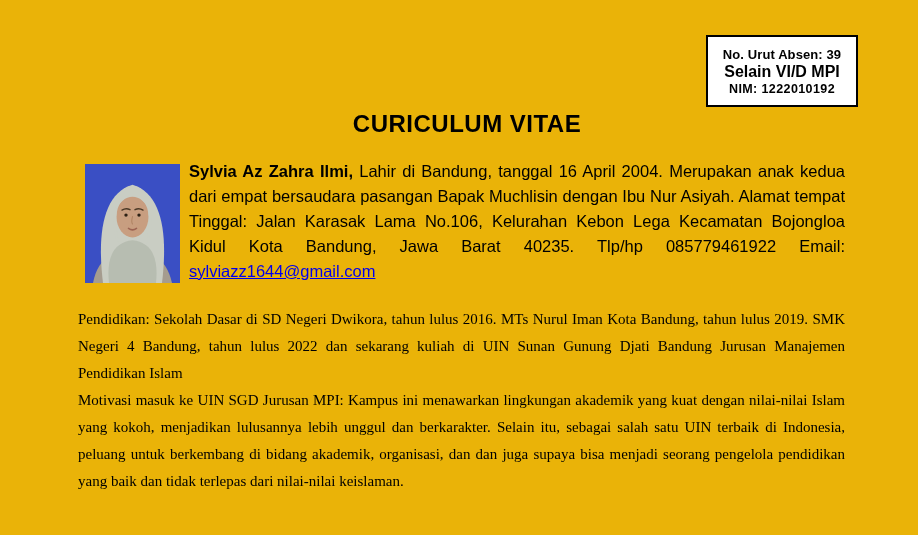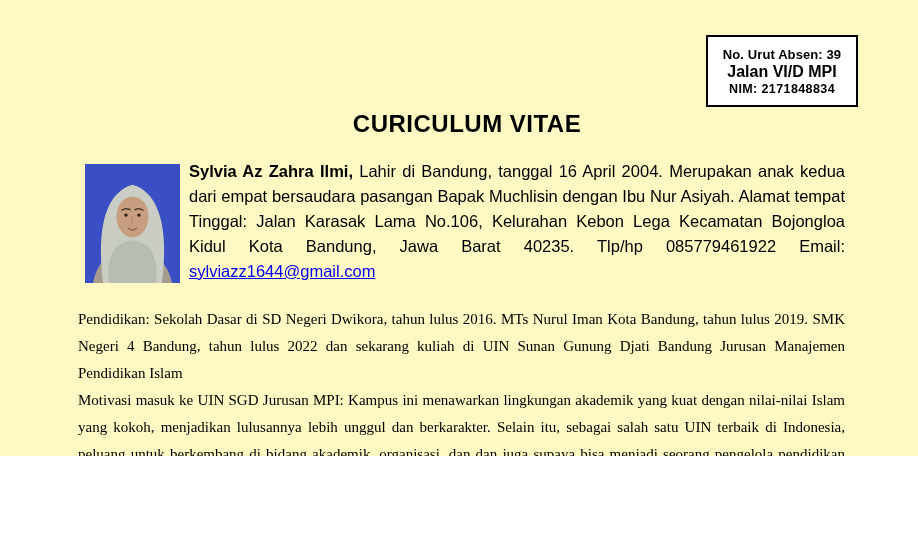--- a/index.html
+++ b/index.html
@@ -2,21 +2,21 @@
 <html><head>
 <meta charset="utf-8">
 <style>
   * { margin: 0; padding: 0; box-sizing: border-box; }
   html, body { width: 918px; height: 549px; }
   body {
     font-family: "Liberation Sans", sans-serif;
     background: #ffffff;
     color: #000000;
   }
-  .page { position: relative; width: 918px; height: 456px; background: #fef9c3; overflow: hidden; }
+  .page { position: relative; width: 918px; height: 535px; background: #eab308; overflow: hidden; }
 
   .info-box {
     position: absolute; left: 706px; top: 35px;
     width: 152px; height: 72px;
     border: 2px solid #000;
     display: flex; flex-direction: column;
     align-items: center; justify-content: center;
     gap: 1px; text-align: center; background: #fff;
   }
   .ib-line1 { font-size: 13px; font-weight: 700; letter-spacing: 0.1px; }
@@ -47,22 +47,22 @@
   }
   .details p { margin: 0; }
 </style>
 </head>
 <body>
 
 <div class="page">
 
   <div class="info-box">
     <div class="ib-line1">No. Urut Absen: 39</div>
-    <div class="ib-line2">Jalan VI/D MPI</div>
-    <div class="ib-line3">NIM: 2171848834</div>
+    <div class="ib-line2">Selain VI/D MPI</div>
+    <div class="ib-line3">NIM: 1222010192</div>
   </div>
 
   <h1 class="title">CURICULUM VITAE</h1>
 
   <div class="bio">
     <div class="photo">
       <svg viewBox="0 0 95 120" preserveAspectRatio="none" xmlns="http://www.w3.org/2000/svg">
         <rect width="95" height="120" fill="#3a4fc4"></rect>
         <path d="M8,120 Q14,88 47,84 Q80,88 87,120 Z" fill="#a59c8f"></path>
         <path d="M18,120 C12,70 18,30 47.5,21 C77,30 83,70 77,120 Z" fill="#c9cdc3"></path>

